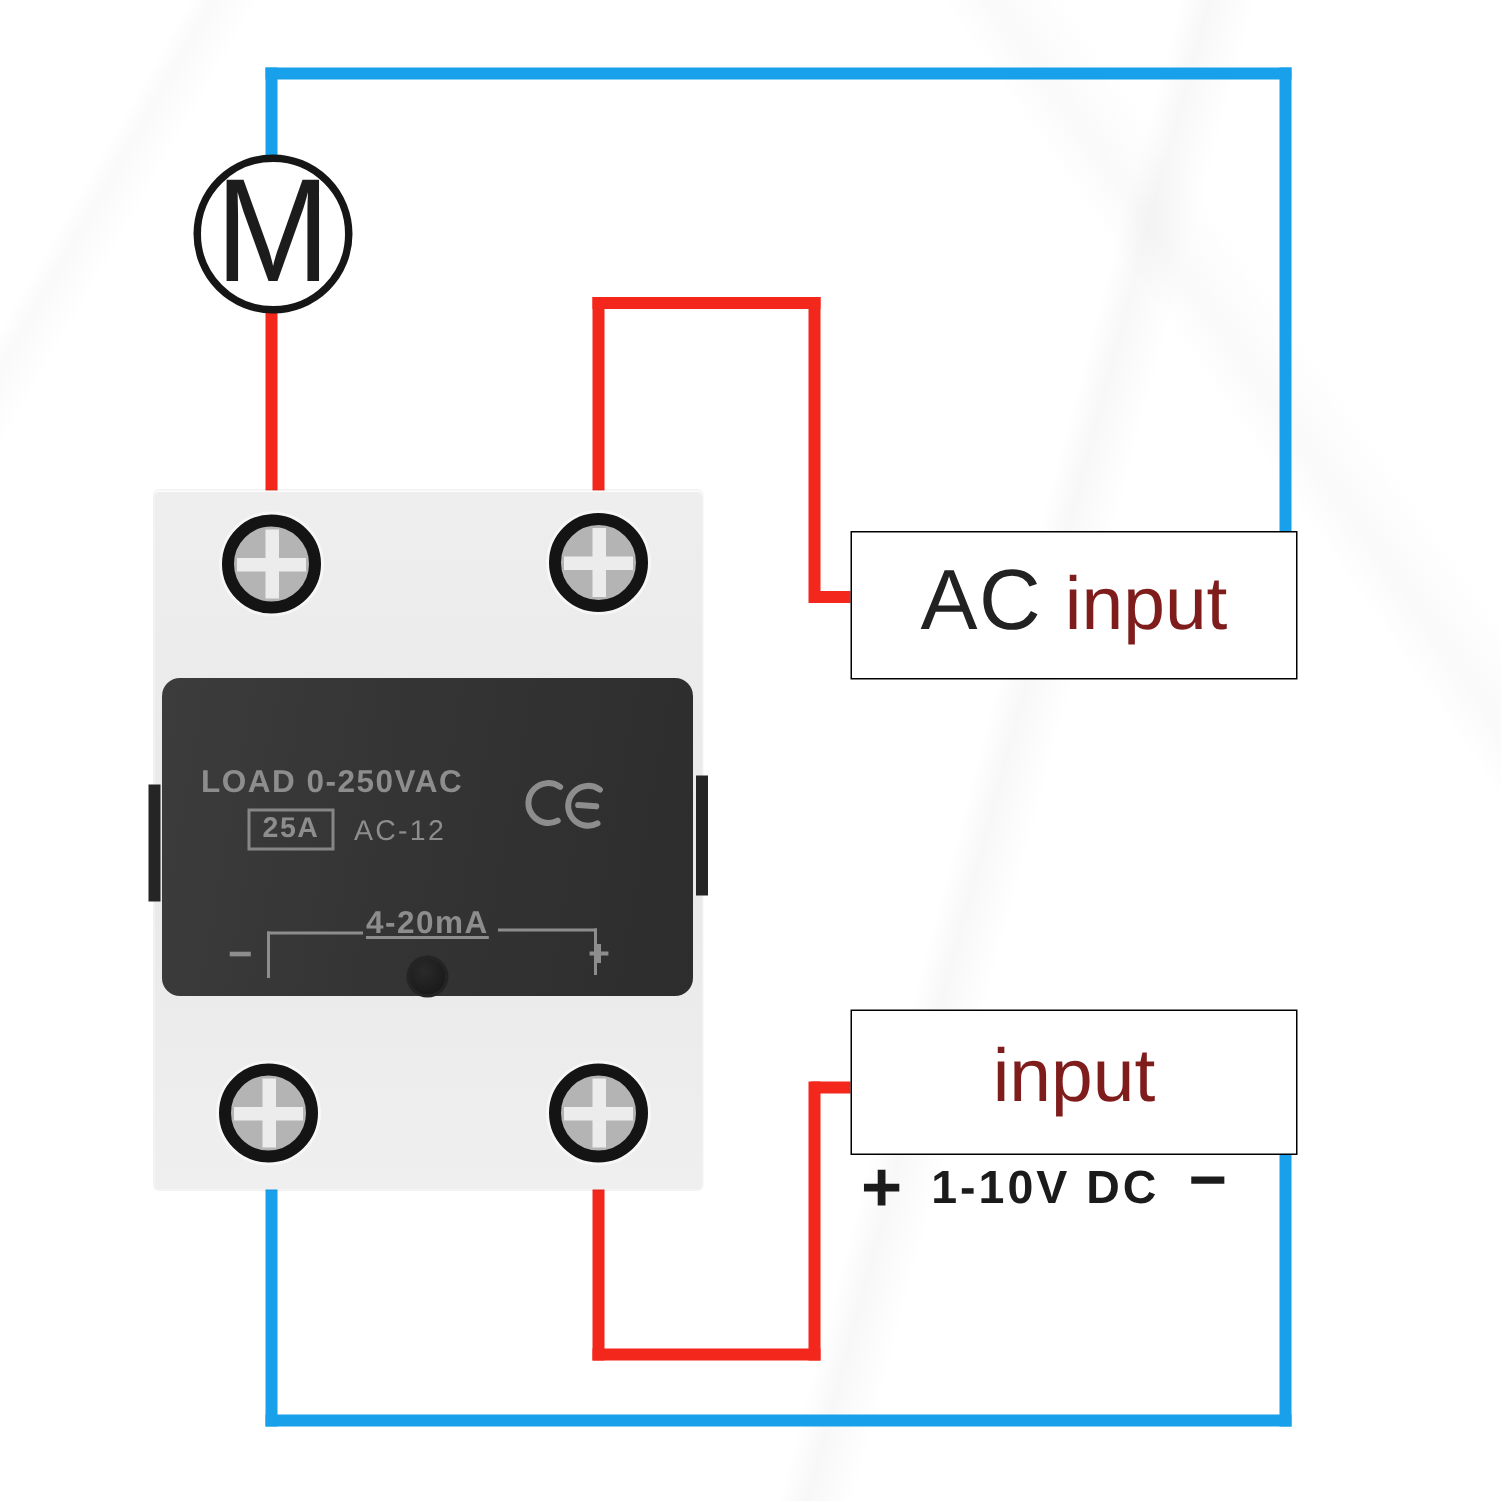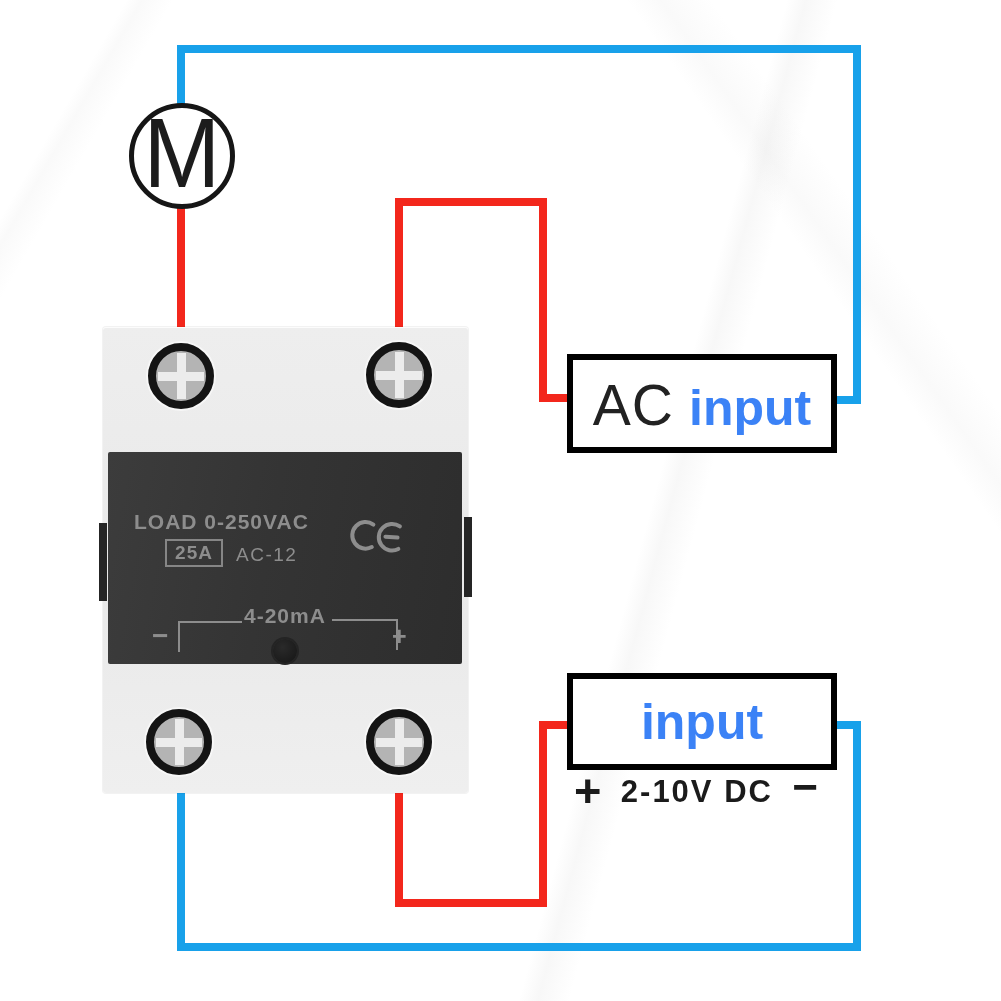--- a/index.html
+++ b/index.html
@@ -64,50 +64,50 @@
   #screw-bl{left:43px;top:382px;}
   #screw-br{left:263px;top:382px;}
 
   .panel-tab{position:absolute;background:#252525;z-index:0;}
   #tab-l{left:-4px;top:196px;width:8px;height:78px;}
   #tab-r{left:361px;top:190px;width:8px;height:80px;}
 
   .panel{
     position:absolute;left:5px;top:125px;width:354px;height:212px;
     background:linear-gradient(100deg,#3c3c3c 0%,#343434 45%,#2d2d2d 100%);
-    border-radius:2px;color:var(--panel-text,#8d8d8d);
+    border-radius:12px;color:var(--panel-text,#8d8d8d);
   }
   .panel .load{position:absolute;left:26px;top:58px;font-size:21px;font-weight:700;letter-spacing:1px;}
   .panel .amp{
     position:absolute;left:57px;top:87px;width:54px;height:24px;border:2px solid #868686;
     display:flex;align-items:center;justify-content:center;font-size:19px;font-weight:700;letter-spacing:1px;
   }
   .panel .model{position:absolute;left:128px;top:92px;font-size:19px;font-weight:400;letter-spacing:1.5px;}
   .panel .ce{position:absolute;left:238px;top:64px;transform:rotate(4deg);}
   .bracket{position:absolute;background:#8d8d8d;}
   #bh-l{left:70px;top:169px;width:64px;height:2px;}
   #bh-r{left:224px;top:167px;width:66px;height:2px;}
   #bv-l{left:70px;top:169px;width:2px;height:31px;}
   #bv-r{left:288px;top:167px;width:2px;height:31px;}
-  .panel .ctrl{position:absolute;left:136px;top:152px;font-size:21px;font-weight:700;letter-spacing:1px;}
+  .panel .ctrl{position:absolute;left:136px;top:152px;font-size:21px;font-weight:700;letter-spacing:1px;text-decoration:underline;}
   .panel .pminus{position:absolute;left:44px;top:168px;font-size:28px;font-weight:700;}
   .panel .pplus{position:absolute;left:284px;top:170px;font-size:25px;font-weight:700;}
   .panel .led{
     position:absolute;left:165px;top:187px;width:24px;height:24px;border-radius:50%;
     background:radial-gradient(circle at 40% 35%,#2a2a2a,#151515);box-shadow:0 0 0 2px #242424;
   }
 
   
   .io-box{
-    position:absolute;left:567px;width:270px;z-index:2;box-sizing:border-box;
-    border:6px solid #000000;background:#fff;
+    position:absolute;left:567px;width:298px;z-index:2;box-sizing:border-box;
+    border:1px solid #000000;background:#fff;
     display:flex;align-items:baseline;justify-content:center;gap:15px;
   }
   .io-box .t1{font-size:57px;font-weight:400;letter-spacing:1px;color:#222;}
-  .io-box .t2{font-size:50px;font-weight:700;color:#3b82f6;}
+  .io-box .t2{font-size:50px;font-weight:400;color:#7f1d1d;}
   #ac-box{top:354px;height:99px;padding-top:2px;}
   #dc-box{top:673px;height:97px;}
   #ac-box .t1,#ac-box .t2,#dc-box .t1,#dc-box .t2{line-height:86px;}
 
   .dc-sub{
     position:absolute;left:567px;top:770px;width:258px;height:44px;z-index:2;
     display:flex;align-items:center;justify-content:space-between;padding:0 7px;box-sizing:border-box;
     color:#1b1b1b;
   }
   .dc-sub .plus{font-size:47px;font-weight:700;line-height:1;transform:translateY(-2px);}
@@ -180,17 +180,17 @@
     <span class="t1">AC</span>
     <span class="t2">input</span>
   </div>
 
   <div class="io-box" id="dc-box">
     <span class="t2">input</span>
   </div>
 
   <div class="dc-sub">
     <span class="plus">+</span>
-    <span class="range">2-10V DC</span>
+    <span class="range">1-10V DC</span>
     <span class="minus">−</span>
   </div>
 
 </div>
 
 </body></html>

